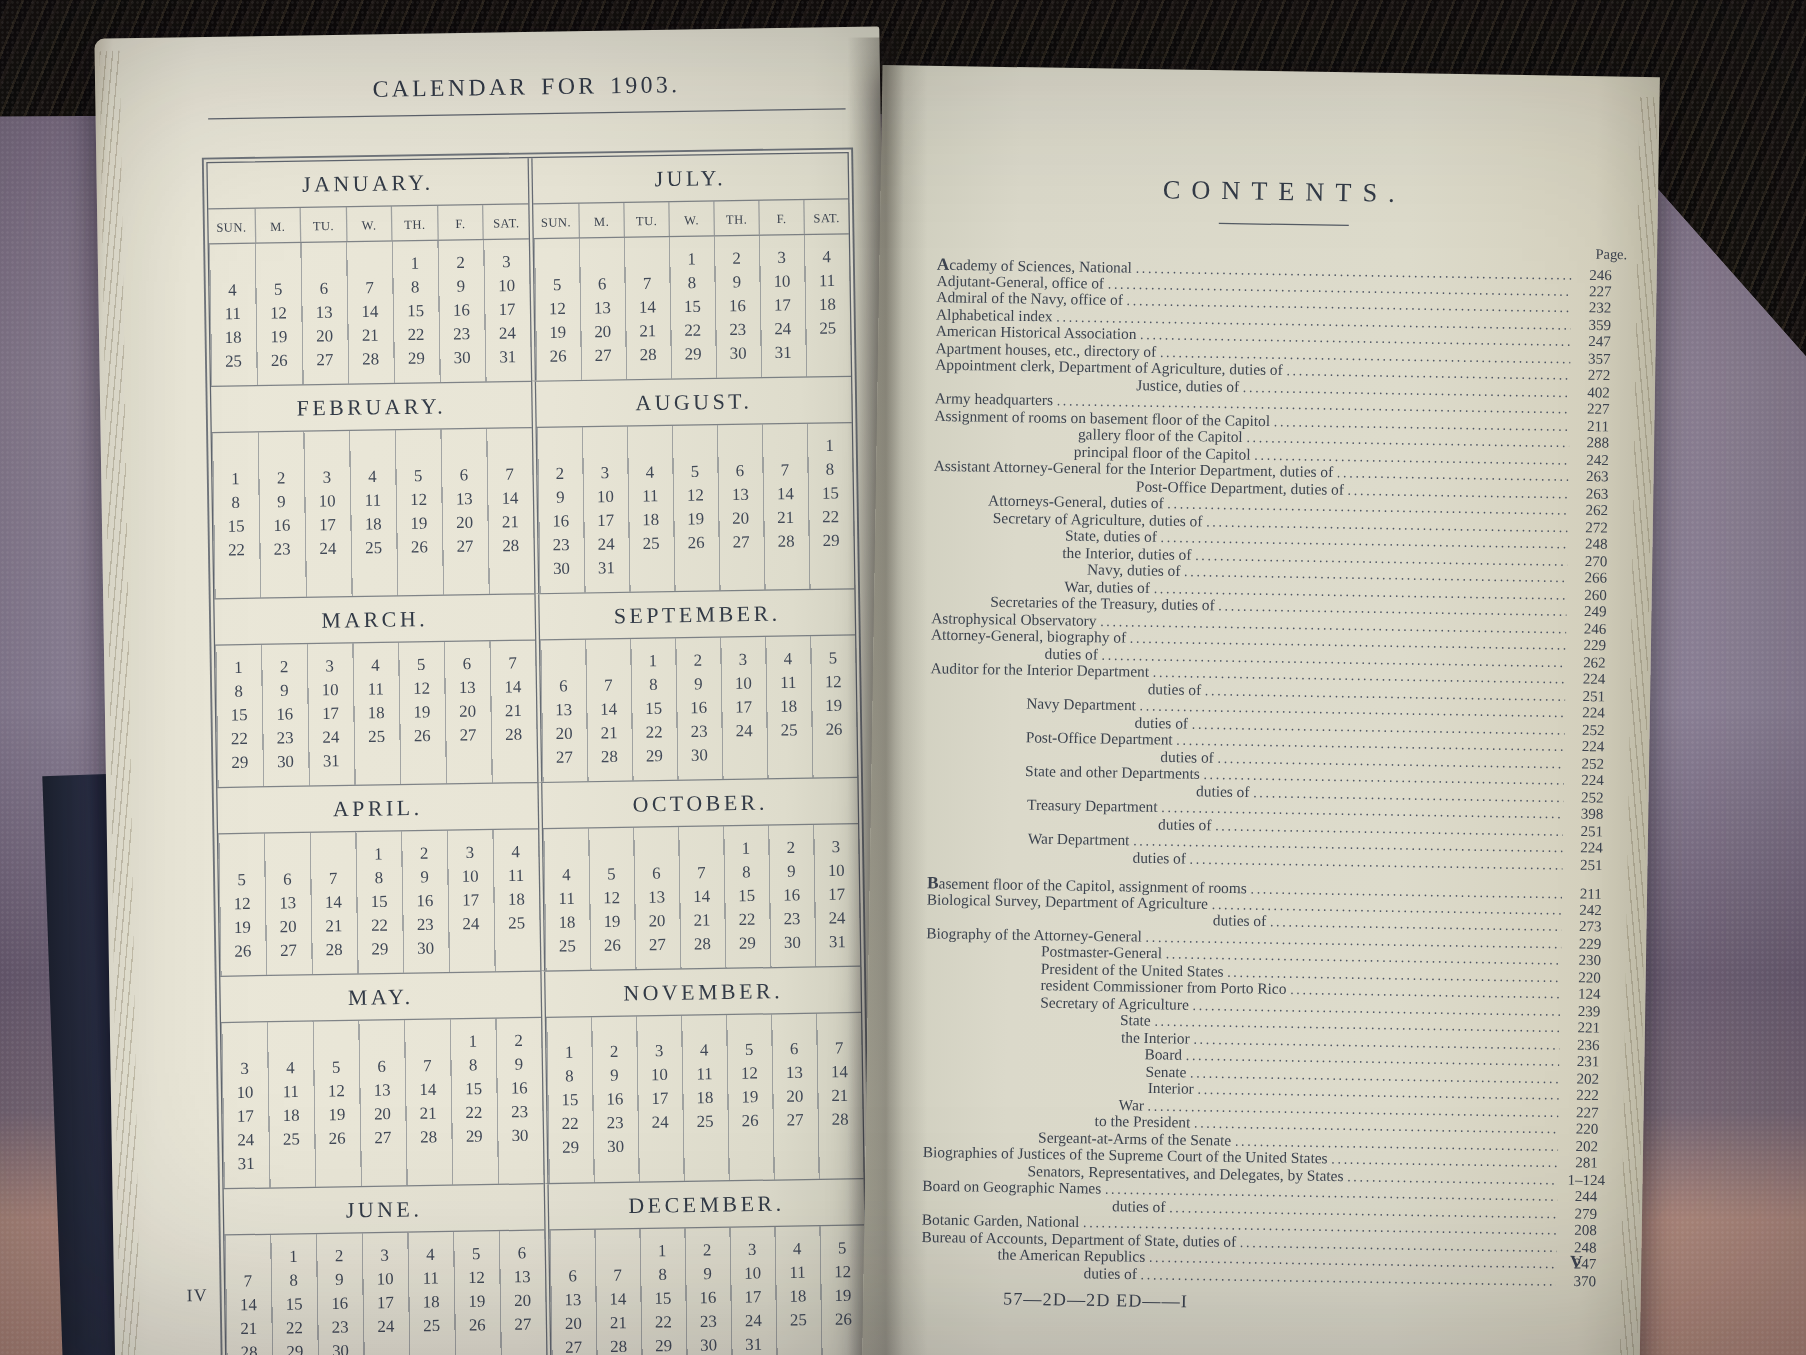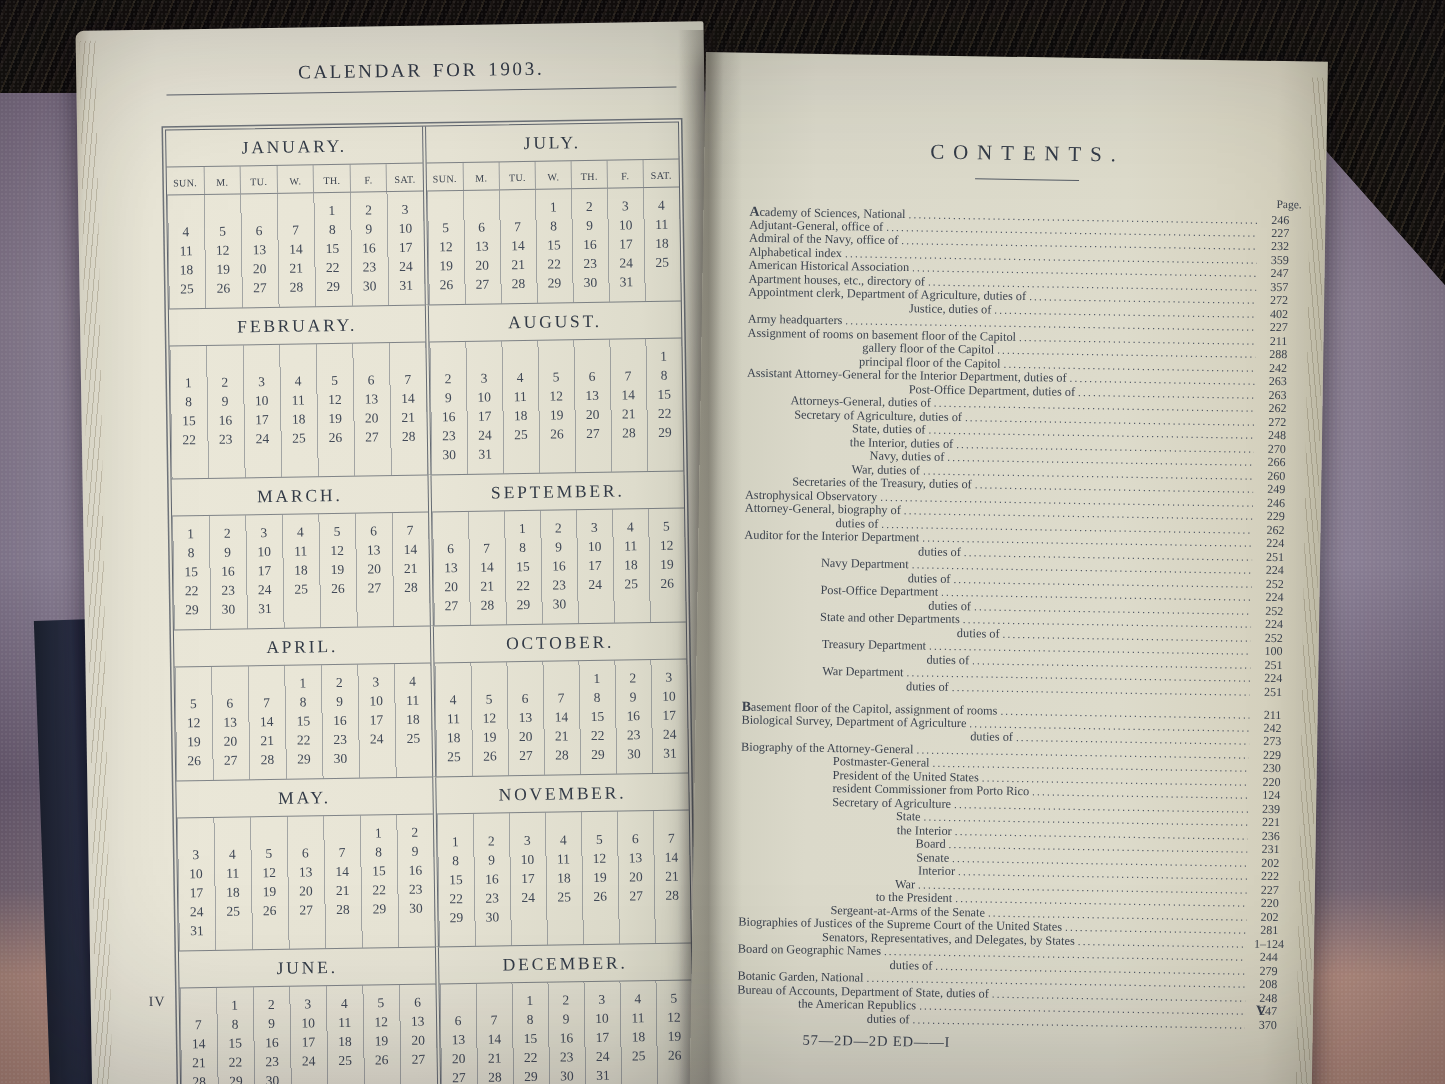--- a/index.html
+++ b/index.html
@@ -45,21 +45,21 @@
   .month.rowsep { border-top:1px solid rgba(70,78,92,.65); }
   .month-name { text-align:center; font-size:17.5px; letter-spacing:.16em; padding:8px 0 7px;
     border-bottom:1px solid rgba(70,78,92,.65); color:#333b47; }
   .day-head { display:grid; grid-template-columns:repeat(7,1fr); border-bottom:1px solid rgba(70,78,92,.65); }
   .dh-cell { font-size:10px; letter-spacing:.04em; text-align:center; padding:10px 0 6px; color:#3d4450; }
   .dh-cell + .dh-cell { border-left:1px solid rgba(86,94,108,.5); }
   .weeks { flex:1; display:flex; flex-direction:column; justify-content:center; padding:8px 0 10px;
     background-image:repeating-linear-gradient(90deg, rgba(86,94,108,.48) 0 1px, rgba(0,0,0,0) 1px calc(100%/7)); }
   .week { display:grid; grid-template-columns:repeat(7,1fr); height:19px; }
   .day { text-align:center; font-size:13.5px; line-height:19px; color:#414957; }
-  .folio-left { position:absolute; left:58px; top:964px; font-size:14px; letter-spacing:.08em; color:#3d4450;font-family:Liberation Serif, serif; }
+  .folio-left { position:absolute; left:58px; top:1000px; font-size:14px; letter-spacing:.08em; color:#3d4450;font-family:Liberation Serif, serif; }
 
   
   .contents-wrap { position:absolute; left:46px; top:84px; width:554px; color:#3c434f; }
   .contents-title { text-align:center; font-size:21px; letter-spacing:.42em; color:#333b47; }
   .contents-rule { border:0; border-top:1.3px solid rgba(60,68,82,.85); width:104px; margin:13px auto 14px; }
   .page-label { text-align:right; font-size:11.5px; padding-right:2px; margin-bottom:2px; }
   .toc-row { display:flex; align-items:baseline; height:13.5px; font-size:12.3px; white-space:nowrap; }
   .toc-row.gap { margin-top:9px; }
   .ind { flex:0 0 auto; }
   .txt { flex:0 0 auto; padding-right:3px; }
@@ -911,21 +911,21 @@
           <div class="toc-row">
             <span class="ind" style="width: 214px;"></span>
             <span class="txt">duties of</span>
             <span class="dots"></span>
             <span class="num">252</span>
           </div>
           <div class="toc-row">
             <span class="ind" style="width: 79px;"></span>
             <span class="txt">Treasury Department</span>
             <span class="dots"></span>
-            <span class="num">100</span>
+            <span class="num">398</span>
           </div>
           <div class="toc-row">
             <span class="ind" style="width: 184px;"></span>
             <span class="txt">duties of</span>
             <span class="dots"></span>
             <span class="num">251</span>
           </div>
           <div class="toc-row">
             <span class="ind" style="width: 80px;"></span>
             <span class="txt">War Department</span>

